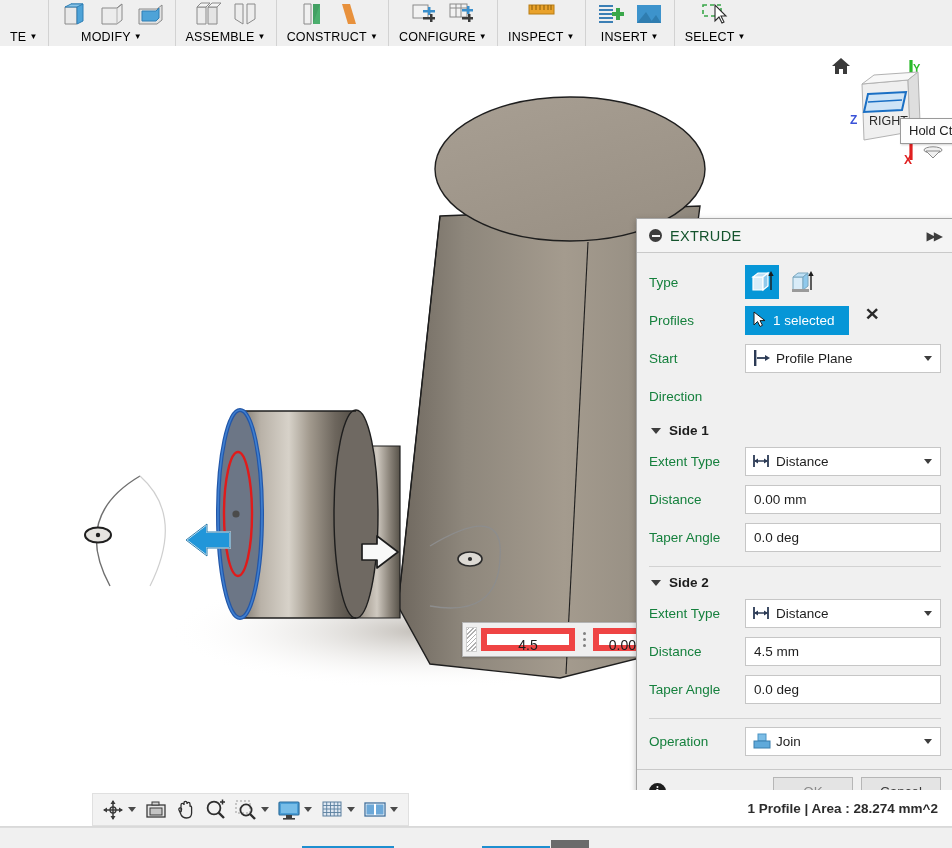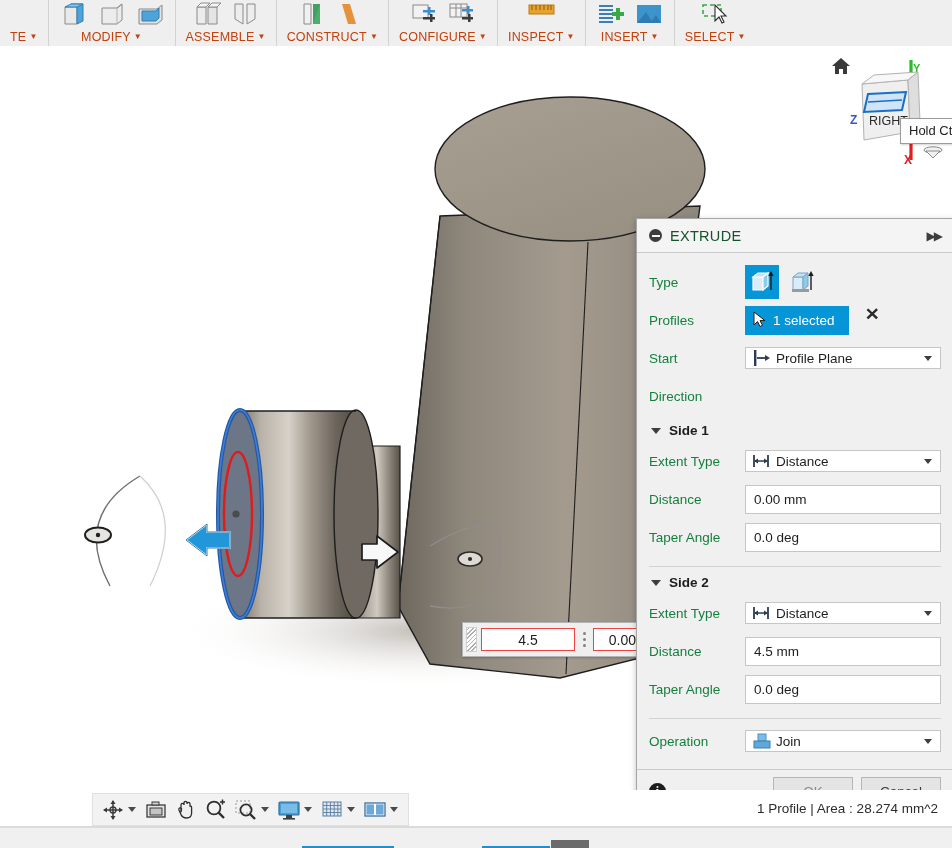--- a/index.html
+++ b/index.html
@@ -19,21 +19,21 @@
     display: flex; align-items: flex-end;
   }
   .ribbon-group {
     position: relative; height: 46px;
     display: flex; flex-direction: column; align-items: center; justify-content: flex-end;
     padding: 0 10px;
   }
   .ribbon-group + .ribbon-group { border-left: 1px solid #d2d2d2; }
   .rg-icons { display: flex; align-items: flex-end; gap: 8px; height: 26px; margin-bottom: 1px; }
   .rg-label {
-    font-size: 12.5px; color: #c2410c; letter-spacing: .2px;
+    font-size: 12.5px; color: #000000; letter-spacing: .2px;
     height: 18px; line-height: 18px; white-space: nowrap;
   }
   .rg-label .caret { font-size: 8px; margin-left: 3px; vertical-align: 2px; }
   .ric { width: 30px; height: 26px; position: relative; }
   .ric svg { display: block; }
 
   
   .canvas {
     position: absolute; top: 46px; left: 0; width: 952px; height: 744px;
     background: #ffffff; overflow: hidden;
@@ -56,21 +56,21 @@
     height: 33px; background: #efefef; border: 1px solid #b4b4b4;
     display: flex; align-items: center; padding: 0 3px; gap: 2px;
     box-shadow: 0 1px 2px rgba(0,0,0,.22);
   }
   .manip-grip {
     width: 9px; height: 23px; margin-right: 2px;
     background: repeating-linear-gradient(135deg,#ffffff 0 1px,#b0b0b0 1px 2px,#ffffff 2px 3px);
     border: 1px solid #cfcfcf;
   }
   .manip-field {
-    background: #ffffff; border: 1px solid #ef4444;
+    background: #ffffff; border: 6px solid #ef4444;
     height: 23px; line-height: 23px; font-size: 14px; color: #1d1d1d;
     text-align: center; box-sizing: border-box;
   }
   .manip-dots { width: 14px; display: flex; flex-direction: column; align-items: center; gap: 3px; }
   .manip-dots i { width: 3px; height: 3px; background: #808080; border-radius: 50%; display: block; }
 
   
   .panel {
     position: absolute; left: 636px; top: 172px; width: 316px;
     background: #f0f0f0;
@@ -89,21 +89,21 @@
   }
   .collapse-dot::after {
     content: ""; position: absolute; left: 2.5px; top: 5.5px; width: 8px; height: 2px; background: #f4f4f4;
   }
   .panel-expand { color: #3d3d3d; font-size: 12px; letter-spacing: -2px; padding-right: 4px; }
 
   .panel-body { padding: 10px 12px 0 12px; }
   .row { display: flex; align-items: center; min-height: 38px; }
   .row-label { width: 96px; flex: none; font-size: 13.5px; color: #15803d; }
   .ctrl {
-    flex: 1; height: 22px; background: #ffffff; border: 1px solid #c6c6c6;
+    flex: 1; height: 29px; background: #ffffff; border: 1px solid #c6c6c6;
     display: flex; align-items: center; padding: 0 6px; box-sizing: border-box;
   }
   .ctrl .ctrl-ico { width: 22px; flex: none; display: flex; align-items: center; }
   .ctrl .ctrl-text { flex: 1; font-size: 13.5px; color: #1d1d1d; padding-left: 2px; }
   .ctrl .ctrl-caret {
     width: 0; height: 0; flex: none; margin-right: 2px;
     border-left: 4.5px solid transparent; border-right: 4.5px solid transparent; border-top: 5px solid #3d3d3d;
   }
   .valuefield {
     flex: 1; height: 29px; background: #ffffff; border: 1px solid #c6c6c6;
@@ -165,21 +165,21 @@
     background: #f2f2f2; border: 1px solid #e0e0e0;
     display: flex; align-items: center; padding: 0 6px; gap: 2px;
   }
   .nav-item { display: flex; align-items: center; height: 27px; padding: 0 2px; }
   .nav-caret {
     width: 0; height: 0; margin-left: 3px; margin-right: 2px;
     border-left: 4px solid transparent; border-right: 4px solid transparent; border-top: 5px solid #4a4a4a;
   }
   .status-text {
     position: absolute; right: 14px; top: 801px;
-    font-size: 13.5px; font-weight: normal; color: #2c2c2c;
+    font-size: 13.5px; font-weight: bold; color: #2c2c2c;
   }
 
   
   .taskbar {
     position: absolute; top: 827px; left: 0; width: 952px; height: 21px;
     background: #f0f0f0; border-top: 1px solid #dcdcdc;
   }
   .tb-underline { position: absolute; bottom: 0; height: 3px; background: #1e8fd0; }
   .tb-chip { position: absolute; bottom: 0; height: 9px; width: 38px; background: #6b6b6b; }
 </style>

